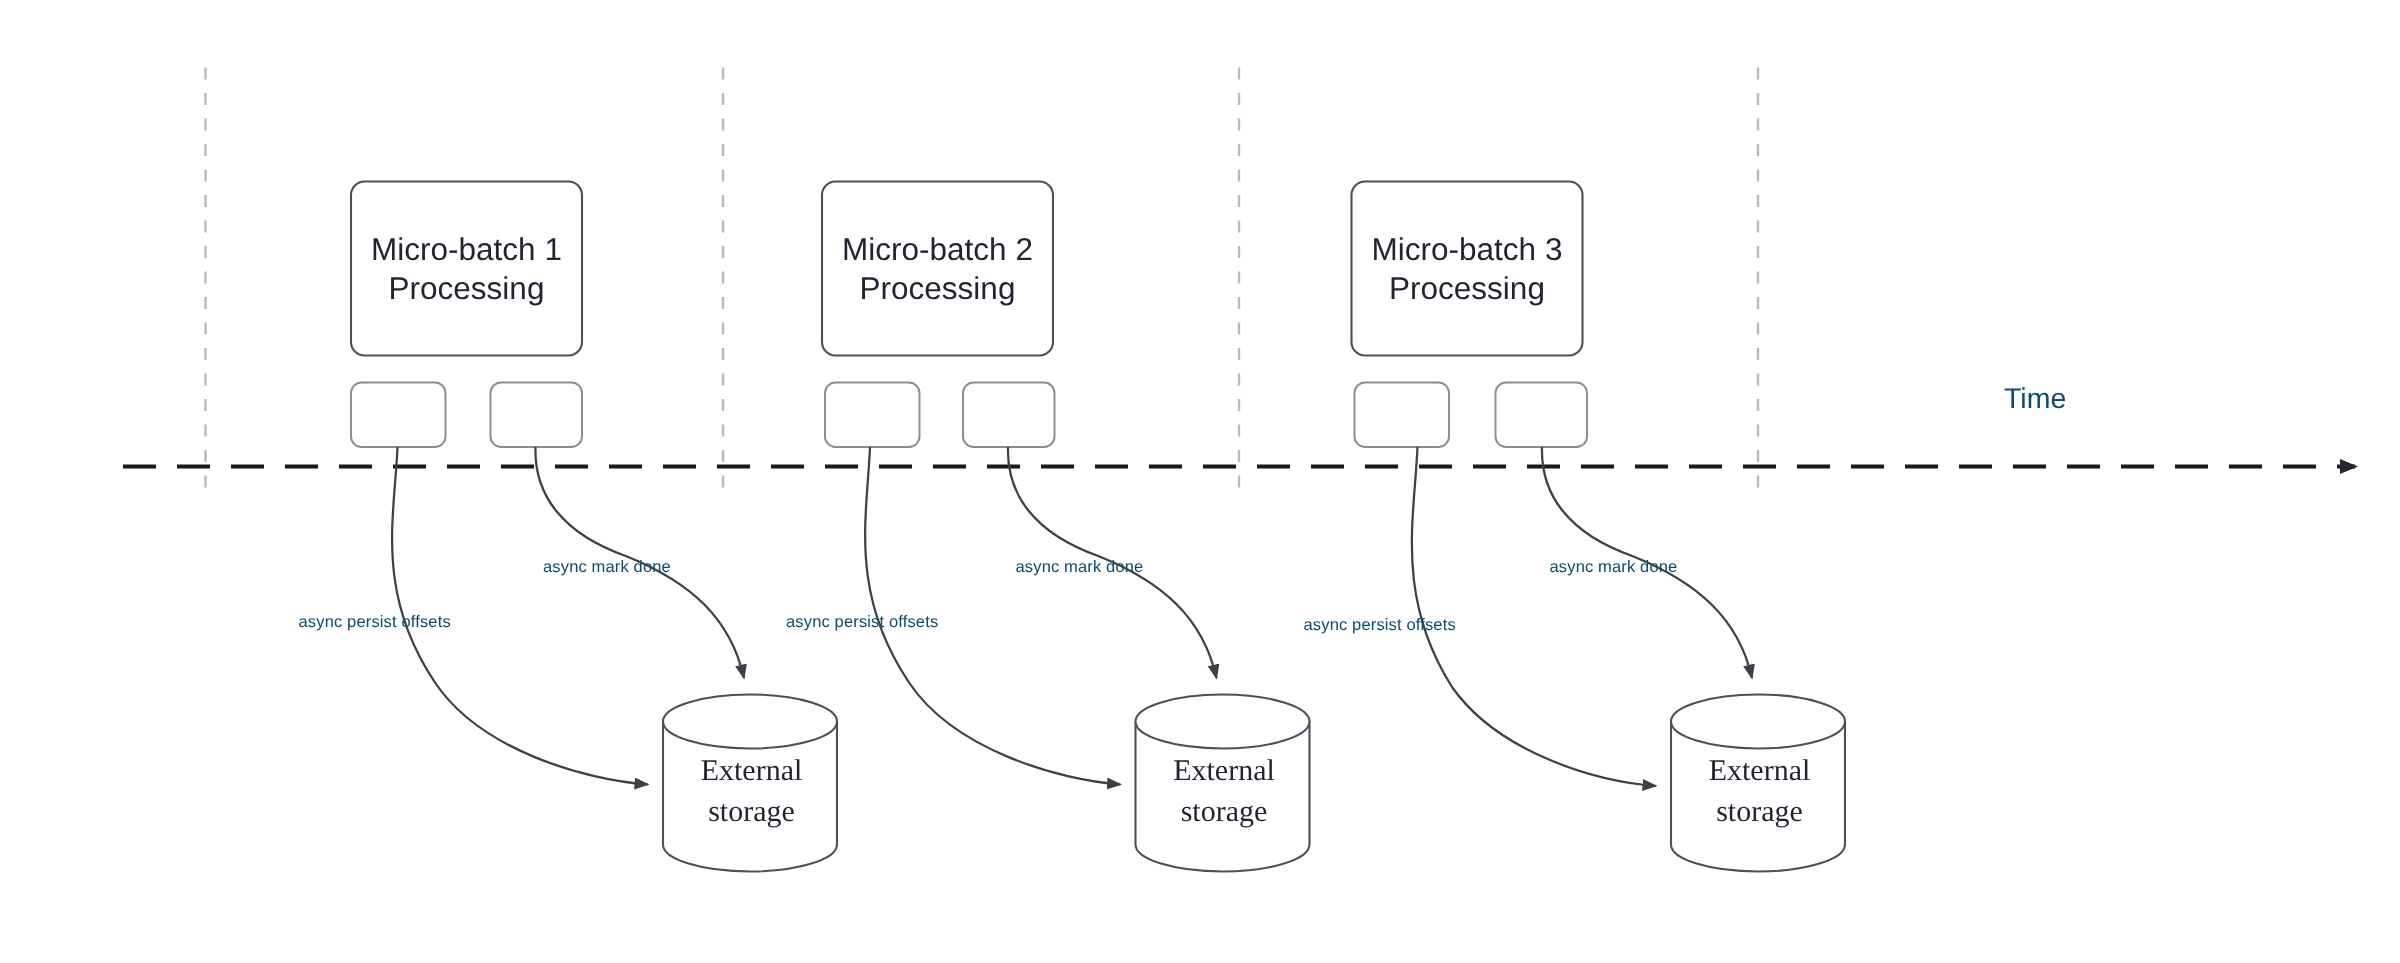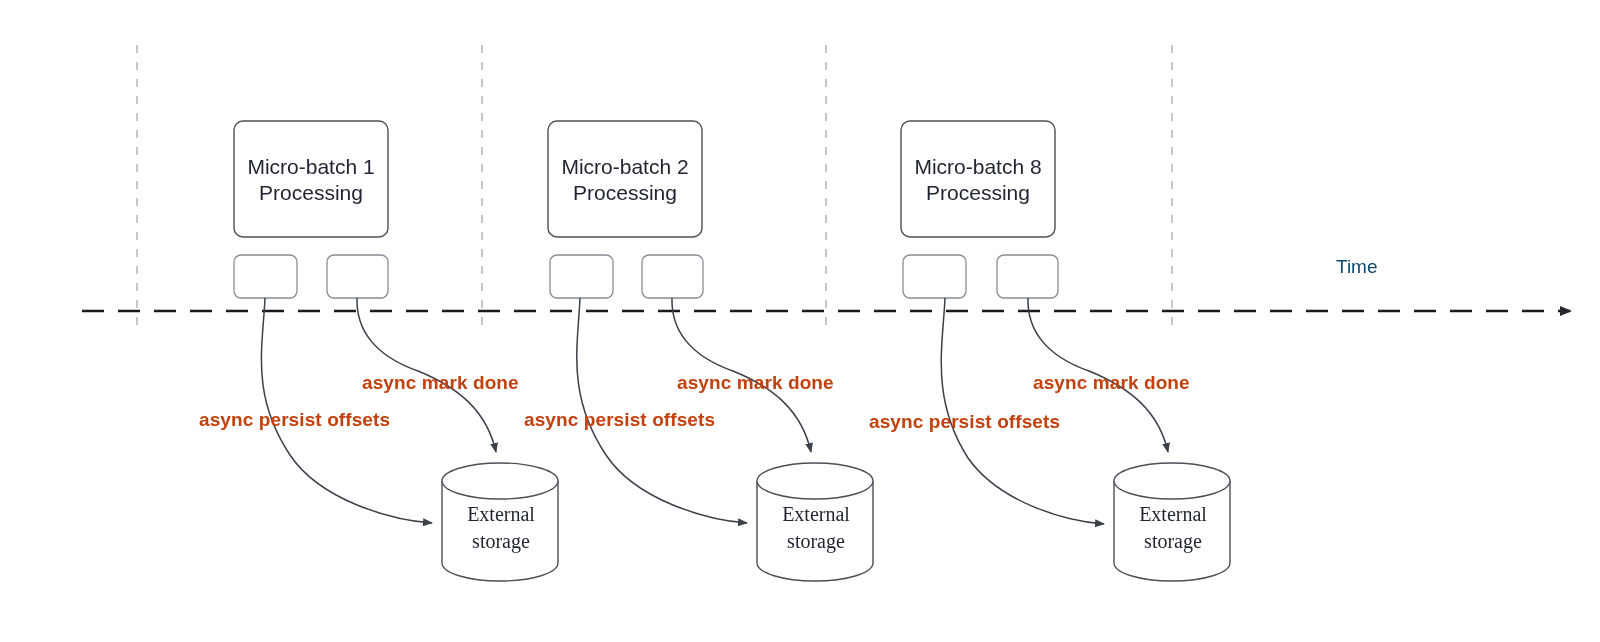--- a/index.html
+++ b/index.html
@@ -37,24 +37,24 @@
     font-size: 21px;
   }
   .store-label {
     width: 118px;
     font-size: 20px;
     line-height: 27px;
     font-family: Liberation Serif, serif;
   }
   .edge-label {
     position: absolute;
-    color: #c2410c;
+    color: #0c4a6e;
     font-family: "Liberation Sans", sans-serif;
-    font-size: 19px;
-    font-weight: bold;
+    font-size: 11px;
+    font-weight: normal;
     white-space: nowrap;
     letter-spacing: 0.1px;
   }
   .time-label {
     position: absolute;
     color: #0c4a6e;
     font-family: "Liberation Sans", sans-serif;
     font-size: 19px;
     white-space: nowrap;
   }
@@ -133,21 +133,21 @@
   <div class="edge-label" style="left:199px; top:409px;">async persist offsets</div>
   <div class="edge-label" style="left:362px; top:372px;">async mark done</div>
 
   <div class="shape-label batch-label" style="left:548px; top:154px;text-align:center;">Micro-batch 2
 Processing</div>
   <div class="shape-label store-label" style="left:757px; top:501px;">External
 storage</div>
   <div class="edge-label" style="left:524px; top:409px;">async persist offsets</div>
   <div class="edge-label" style="left:677px; top:372px;">async mark done</div>
 
-  <div class="shape-label batch-label" style="left:901px; top:154px;">Micro-batch 8
+  <div class="shape-label batch-label" style="left:901px; top:154px;">Micro-batch 3
 Processing</div>
   <div class="shape-label store-label" style="left:1114px; top:501px;">External
 storage</div>
   <div class="edge-label" style="left:869px; top:411px;">async persist offsets</div>
   <div class="edge-label" style="left:1033px; top:372px;">async mark done</div>
 
   <div class="time-label" style="left:1336px; top:256px;">Time</div>
 
 </div>
 

